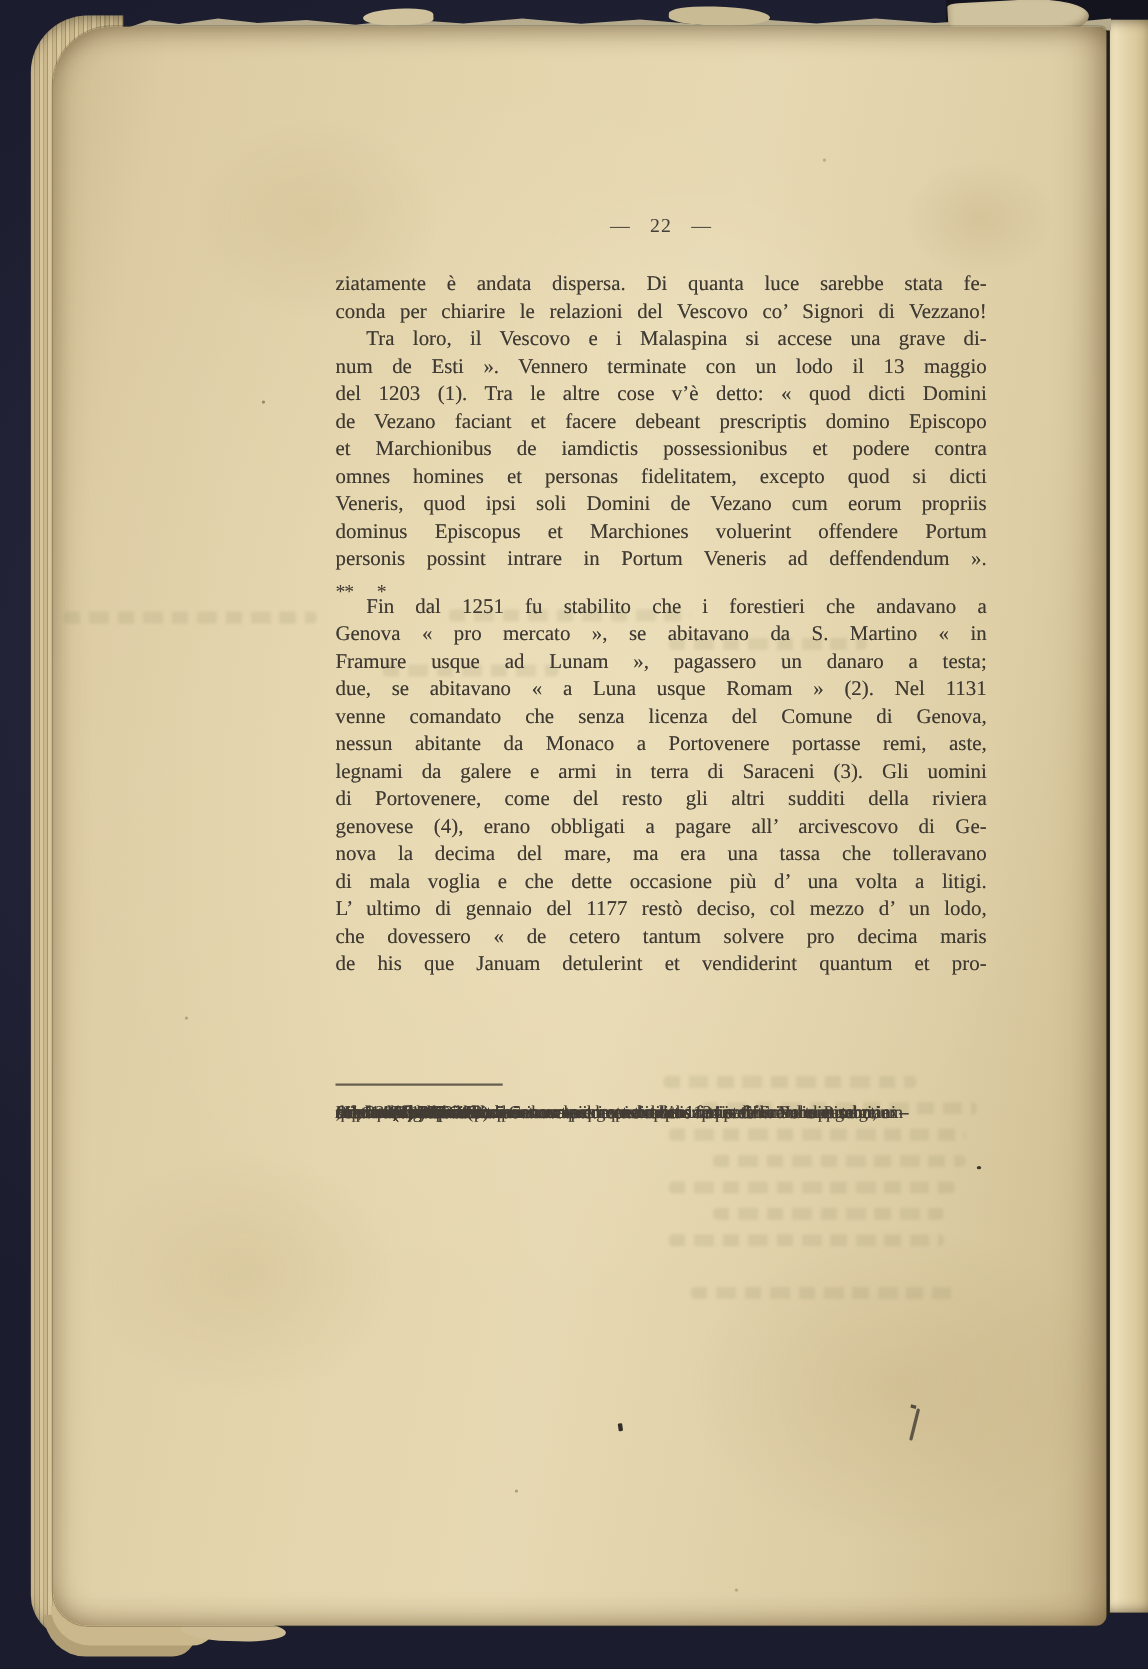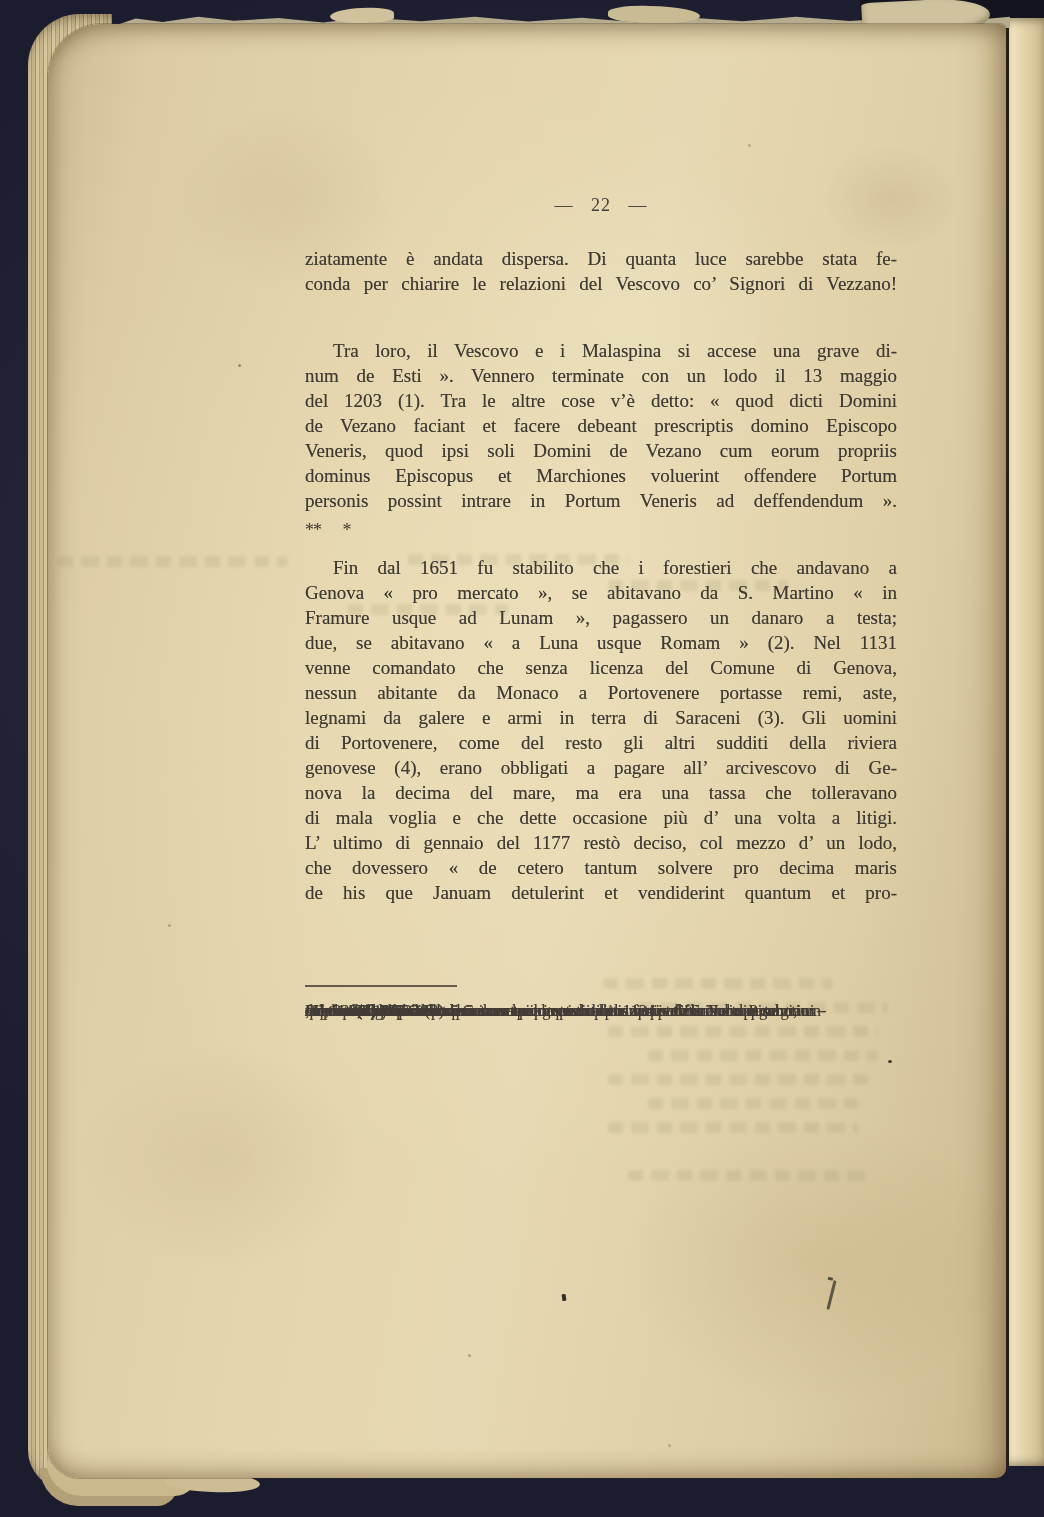--- a/index.html
+++ b/index.html
@@ -76,21 +76,21 @@
   }
 
   
   .pagenum{
     left:257px;top:171px;width:592px;text-align:center;
     font-size:18px;color:#46403a;word-spacing:12px;letter-spacing:1px;
   }
   .text-column{left:257px;top:222px;width:592px;color:#3e3932;font-size:19px;line-height:25px;position:absolute;}
   .text-column .para{position:relative;}
   .tline{position:relative;text-align:justify;text-align-last:justify;white-space:normal;text-shadow:0 0 .4px rgba(62,57,50,.55);}
-  .tline.indent{text-indent:28px;margin-top:42px;}
+  .tline.indent{text-indent:28px;}
   .asterism{position:relative;margin:10px 0 18px 0;text-align:center;line-height:14px;font-size:18px;color:#3e3932;}
   .asterism .ast-b{letter-spacing:8px;padding-left:8px;}
 
   .fn-rule{left:257px;top:961px;width:152px;height:2px;background:#4e463c;opacity:.85;}
   .footnotes{left:257px;top:975px;width:594px;color:#433d35;font-size:16.5px;line-height:23px;}
   .fline{position:relative;text-shadow:0 0 .3px rgba(67,61,53,.5);}
   .fline.just{text-align:justify;text-align-last:justify;}
   .fline.indent{text-indent:26px;}
   .fline .i{font-style:italic;}
   .fline .sc{font-variant:small-caps;letter-spacing:.5px;}
@@ -143,30 +143,32 @@
     <div class="text-column">
       <div class="para">
           <div class="tline">ziatamente è andata dispersa. Di quanta luce sarebbe stata fe-</div>
           <div class="tline">conda per chiarire le relazioni del Vescovo co’ Signori di Vezzano!</div>
         </div>
       <div class="para">
           <div class="tline indent">Tra loro, il Vescovo e i Malaspina si accese una grave di-</div>
           <div class="tline">num de Esti ». Vennero terminate con un lodo il 13 maggio</div>
           <div class="tline">del 1203 (1). Tra le altre cose v’è detto: « quod dicti Domini</div>
           <div class="tline">de Vezano faciant et facere debeant prescriptis domino Episcopo</div>
+          <div class="tline">et Marchionibus de iamdictis possessionibus et podere contra</div>
+          <div class="tline">omnes homines et personas fidelitatem, excepto quod si dicti</div>
           <div class="tline">Veneris, quod ipsi soli Domini de Vezano cum eorum propriis</div>
           <div class="tline">dominus Episcopus et Marchiones voluerint offendere Portum</div>
           <div class="tline">personis possint intrare in Portum Veneris ad deffendendum ».</div>
         </div>
       <div class="asterism">
         <div class="ast-t">*</div>
         <div class="ast-b">* *</div>
       </div>
       <div class="para">
-          <div class="tline indent">Fin dal 1651 fu stabilito che i forestieri che andavano a</div>
+          <div class="tline indent">Fin dal 1251 fu stabilito che i forestieri che andavano a</div>
           <div class="tline">Genova « pro mercato », se abitavano da S. Martino « in</div>
           <div class="tline">Framure usque ad Lunam », pagassero un danaro a testa;</div>
           <div class="tline">due, se abitavano « a Luna usque Romam » (2). Nel 1131</div>
           <div class="tline">venne comandato che senza licenza del Comune di Genova,</div>
           <div class="tline">nessun abitante da Monaco a Portovenere portasse remi, aste,</div>
           <div class="tline">legnami da galere e armi in terra di Saraceni (3). Gli uomini</div>
           <div class="tline">di Portovenere, come del resto gli altri sudditi della riviera</div>
           <div class="tline">genovese (4), erano obbligati a pagare all’ arcivescovo di Ge-</div>
           <div class="tline">nova la decima del mare, ma era una tassa che tolleravano</div>
           <div class="tline">di mala voglia e che dette occasione più d’ una volta a litigi.</div>

